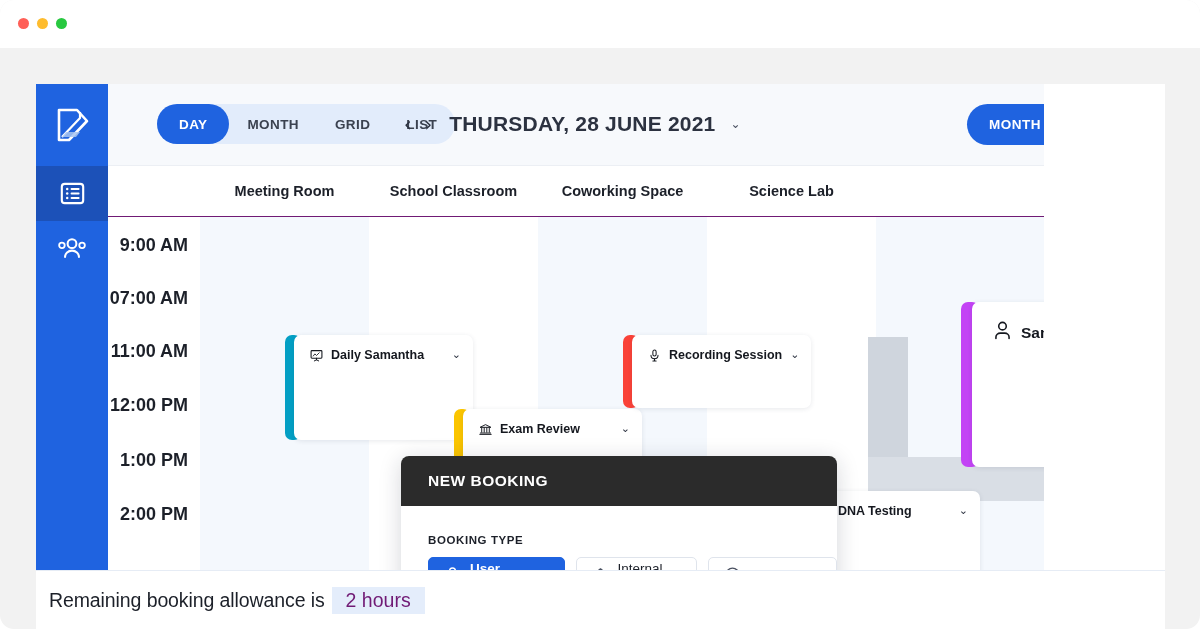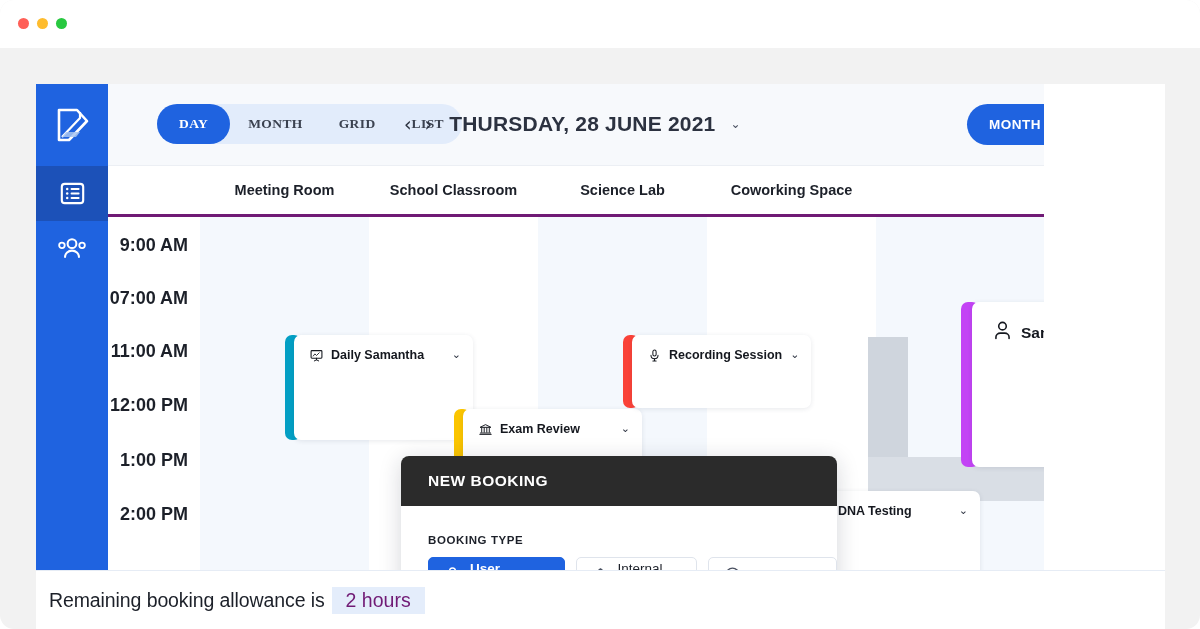--- a/index.html
+++ b/index.html
@@ -57,21 +57,21 @@
 
   
   #toolbar {
     position: absolute; left: 72px; top: 0; width: 1057px; height: 82px;
     background: #f7f9fc;
     border-bottom: 1px solid #eceff4;
   }
   #view-switch {
     position: absolute; left: 49px; top: 20px; height: 40px;
     background: #e2ecfb; border-radius: 20px;
-    display: flex; align-items: center; padding: 0; font-family: Liberation Serif, serif;
+    display: flex; align-items: center; padding: 0;
   }
   .view-tab {
     height: 40px; padding: 0 18px;
     display: flex; align-items: center; justify-content: center;
     font-size: 13.5px; font-weight: bold; letter-spacing: .4px;
     color: #3b4250; border-radius: 20px; cursor: pointer;
   }
   .view-tab.active { background: #1f63e0; color: #ffffff; padding: 0 22px; }
 
   #date-nav {
@@ -97,21 +97,21 @@
   }
   #spaces-button .lbl {
     color: #fff; font-size: 13.5px; font-weight: bold; letter-spacing: .5px;
   }
   #spaces-button .car { color: #fff; font-size: 12px; }
 
   
   #column-header {
     position: absolute; left: 72px; top: 82px; width: 1012px; height: 51px;
     background: #ffffff;
-    border-bottom: 3px solid #701a75;
+    border-bottom: 1px solid #701a75;
     display: flex;
   }
   #col-head-spacer { width: 92px; flex: none; }
   .col-head {
     width: 169px; flex: none;
     display: flex; align-items: center; justify-content: center;
     font-size: 14.5px; font-weight: bold; color: #1c2029;
   }
 
   
@@ -282,22 +282,22 @@
       <div id="spaces-button">
         <span class="lbl">MONTH</span>
         <span class="car">⌄</span>
       </div>
     </div>
 
     <div id="column-header">
       <div id="col-head-spacer"></div>
       <div class="col-head">Meeting Room</div>
       <div class="col-head">School Classroom</div>
+      <div class="col-head">Coworking Space</div>
       <div class="col-head">Science Lab</div>
-      <div class="col-head">Coworking Space</div>
     </div>
 
     <div id="grid">
 
       <div class="day-col tint" style="left:92px"></div>
       <div class="day-col plain" style="left:261px"></div>
       <div class="day-col tint" style="left:430px"></div>
       <div class="day-col plain" style="left:599px"></div>
       <div class="day-col tint" style="left:768px"></div>
 

